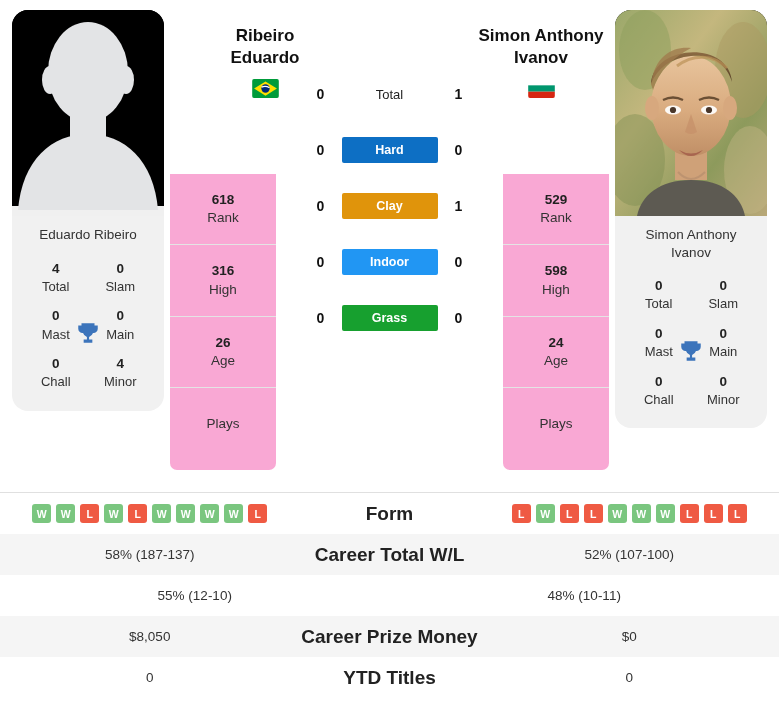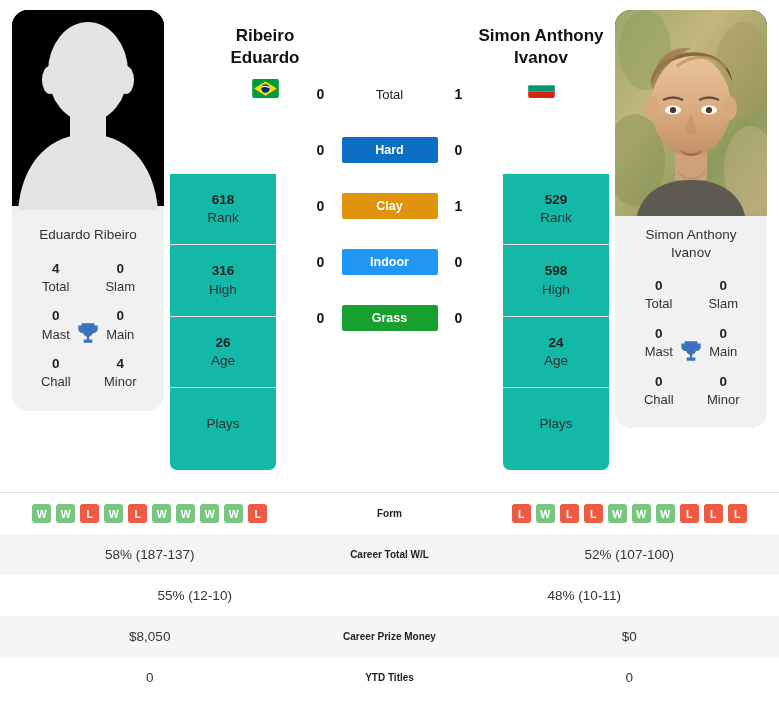--- a/index.html
+++ b/index.html
@@ -75,21 +75,21 @@
   }
 
   
   .rankcol {
     flex: 0 0 106px;
     margin: 0 6px;
     padding-top: 164px;
   }
   .rankcol.right { padding-top: 164px; }
   .rbox {
-    background: #14b8a6;
+    background: #f9a8d4;
     text-align: center;
     padding: 17px 4px;
     line-height: 1.35;
     border-bottom: 1px solid #e4e4e4;
   }
   .rbox:first-child { border-radius: 7px 7px 0 0; }
   .rbox:last-child { border-radius: 0 0 7px 7px; border-bottom: none; }
   .rval { font-size: 13.5px; font-weight: bold; }
   .rlbl { font-size: 13.5px; color: #333; }
   .rbox.plays { padding: 27px 4px 36px 4px; }
@@ -165,21 +165,21 @@
   .tleft, .tright {
     flex: 1 1 0;
     text-align: center;
     color: #333;
   }
   .tmid {
     flex: 0 0 180px;
     text-align: center;
     font-weight: bold;
     color: #222;
-    font-size: 10px;
+    font-size: 19px;
   }
   .formwrap {
     display: flex;
     gap: 5px;
     justify-content: center;
   }
   .badge {
     width: 19px;
     height: 19px;
     border-radius: 3px;

